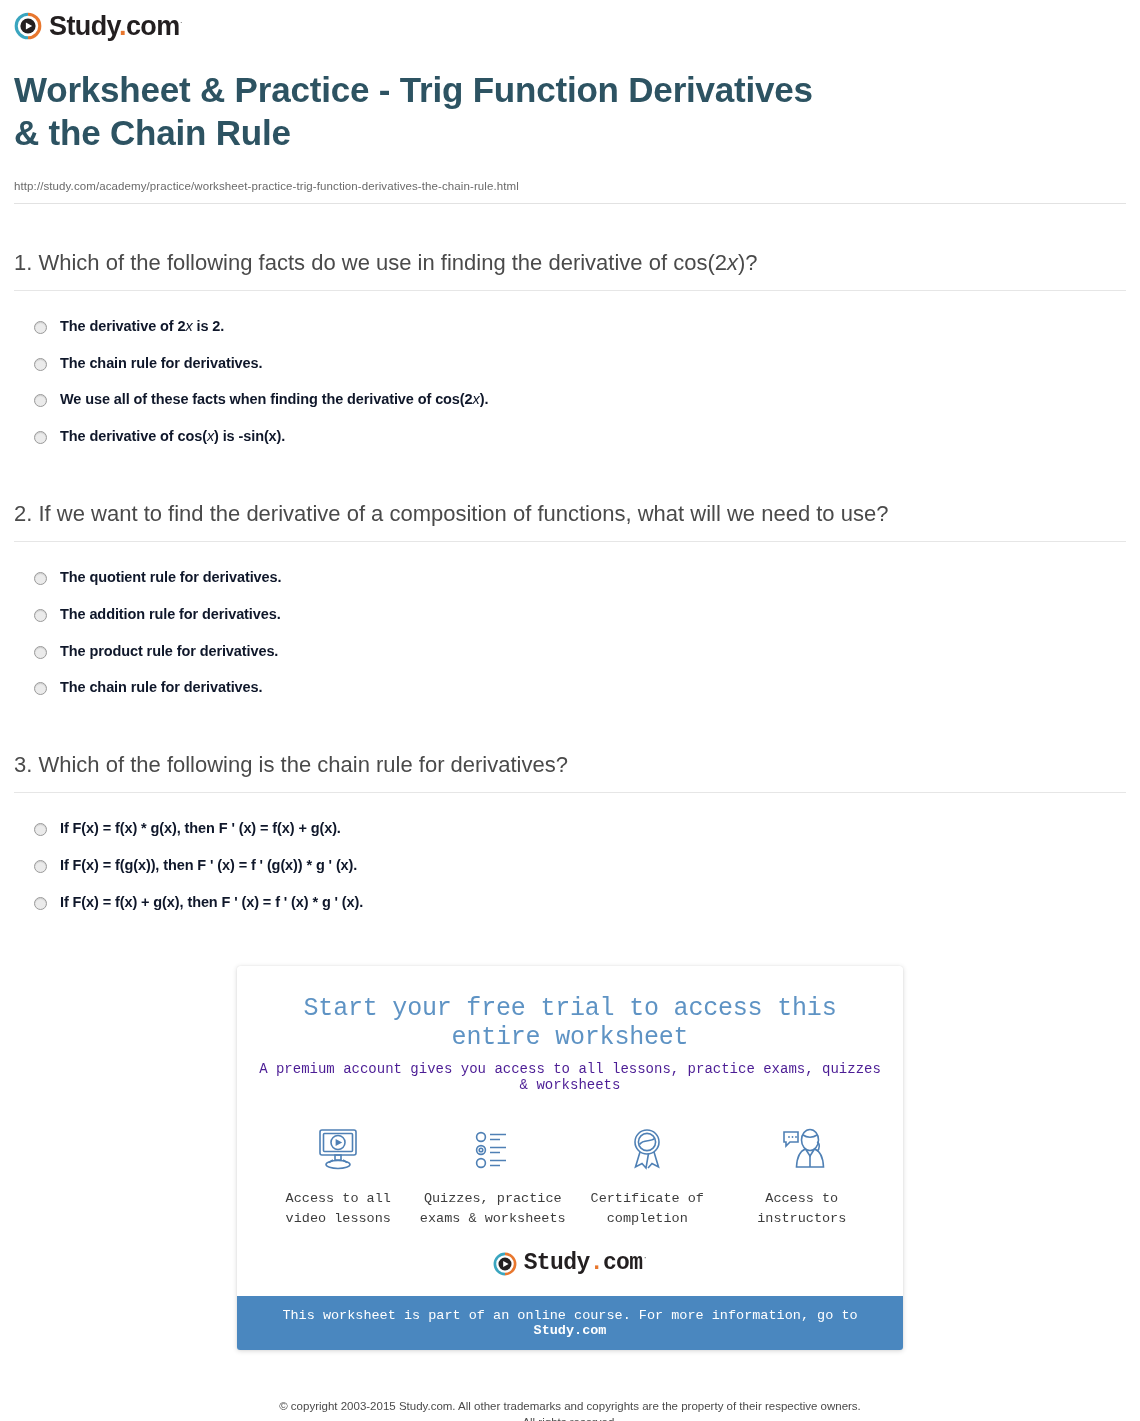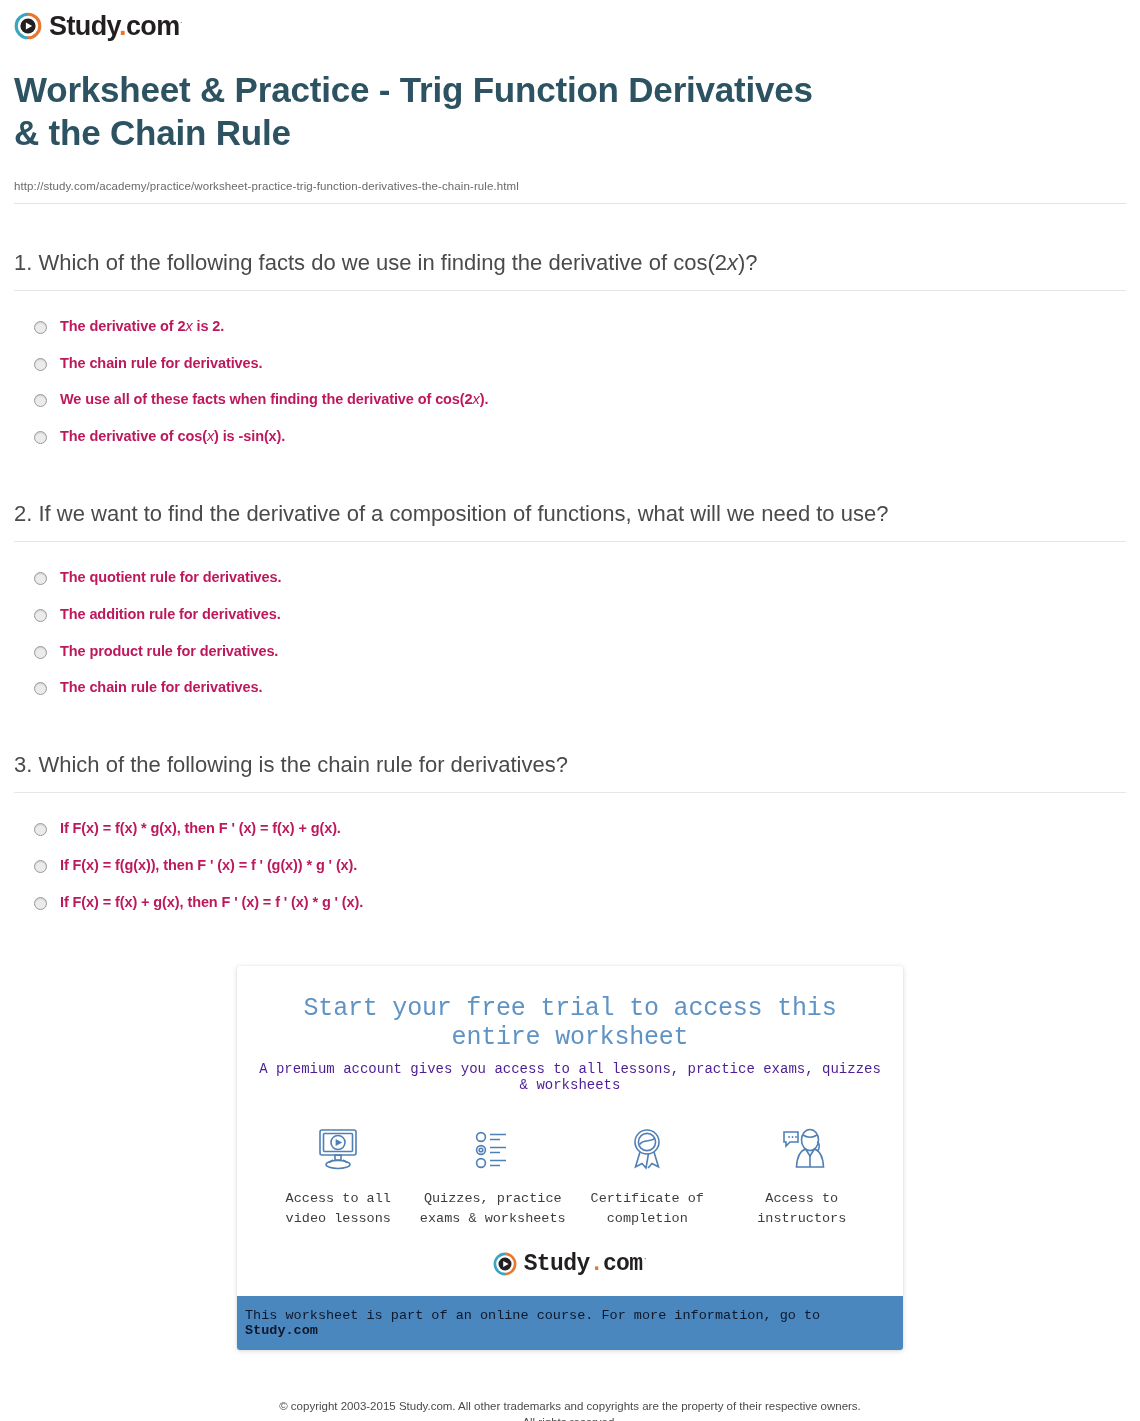--- a/index.html
+++ b/index.html
@@ -16,21 +16,21 @@
     position: relative;
     overflow: hidden;
   }
 
   
   .topbar {
     padding: 12px 0 6px 14px;
   }
   .logo {
     display: inline-flex;
-    align-items: flex-end;
+    align-items: center;
     gap: 7px;
   }
   .logo-mark {
     width: 28px;
     height: 28px;
     position: relative;
     flex: 0 0 auto;
   }
   .logo-text {
     font-size: 27px;
@@ -108,21 +108,21 @@
     border-radius: 50%;
     border: 1px solid #9a9a9a;
     background: #ebebeb;
     box-shadow: inset 0 1px 1px rgba(0,0,0,.13);
     flex: 0 0 auto;
     margin-top: 4px;
   }
   .option-label {
     font-size: 14.5px;
     font-weight: bold;
-    color: #be185d;
+    color: #0f172a;
     line-height: 1.3;
     letter-spacing: -0.1px;
   }
   .option-label i {
     font-style: italic;
     font-weight: 500;
   }
 
   
   .promo-wrap {
@@ -174,24 +174,24 @@
   }
   .promo-logo-row {
     display: flex;
     justify-content: center;
     padding: 18px 0 20px 0;
   }
   .promo-logo-row .logo-text { font-size: 23px; }
   .promo-logo-row .logo-mark { width: 24px; height: 24px; }
   .promo-banner {
     background: #4a87bf;
-    color: #0f172a;
-    text-align: left;
+    color: #ffffff;
+    text-align: center;
     font-size: 13.5px;
-    padding: 12px 8px;
+    padding: 12px 18px;
   }
   .promo-banner b { font-weight: bold; }
 
   
   .footer {
     text-align: center;
     font-size: 11.5px;
     color: #4a4a4a;
     line-height: 1.45;
     padding: 16px 20px 10px 20px;

